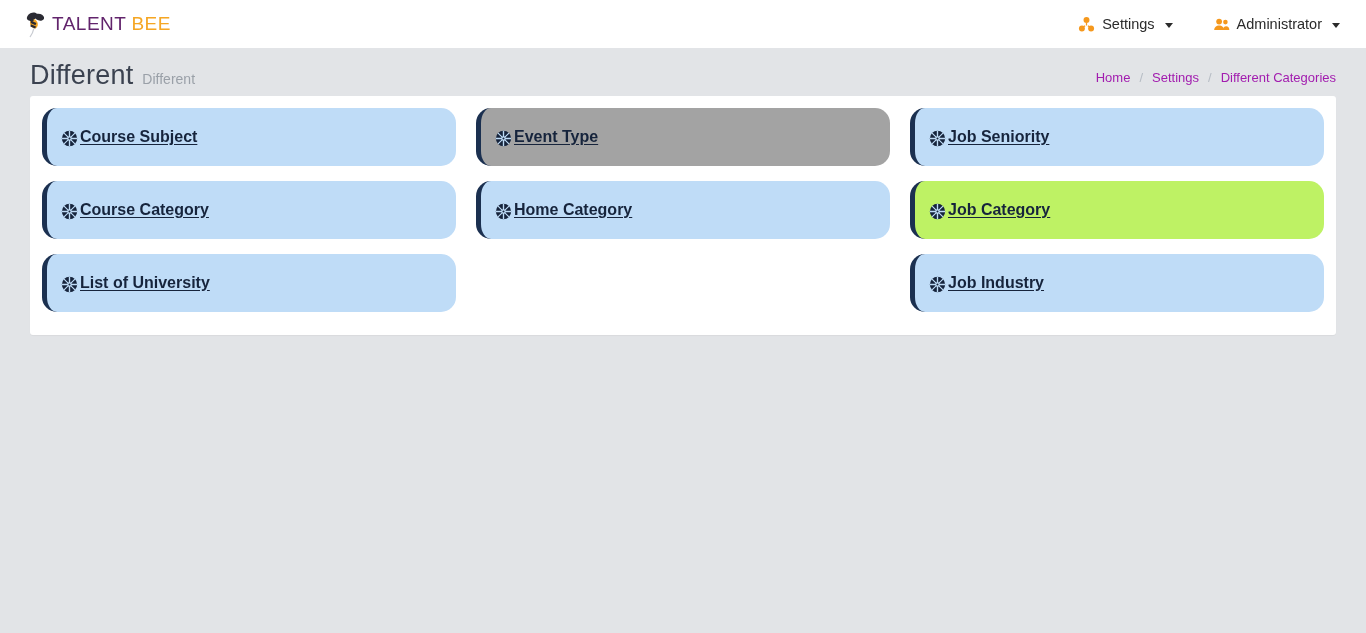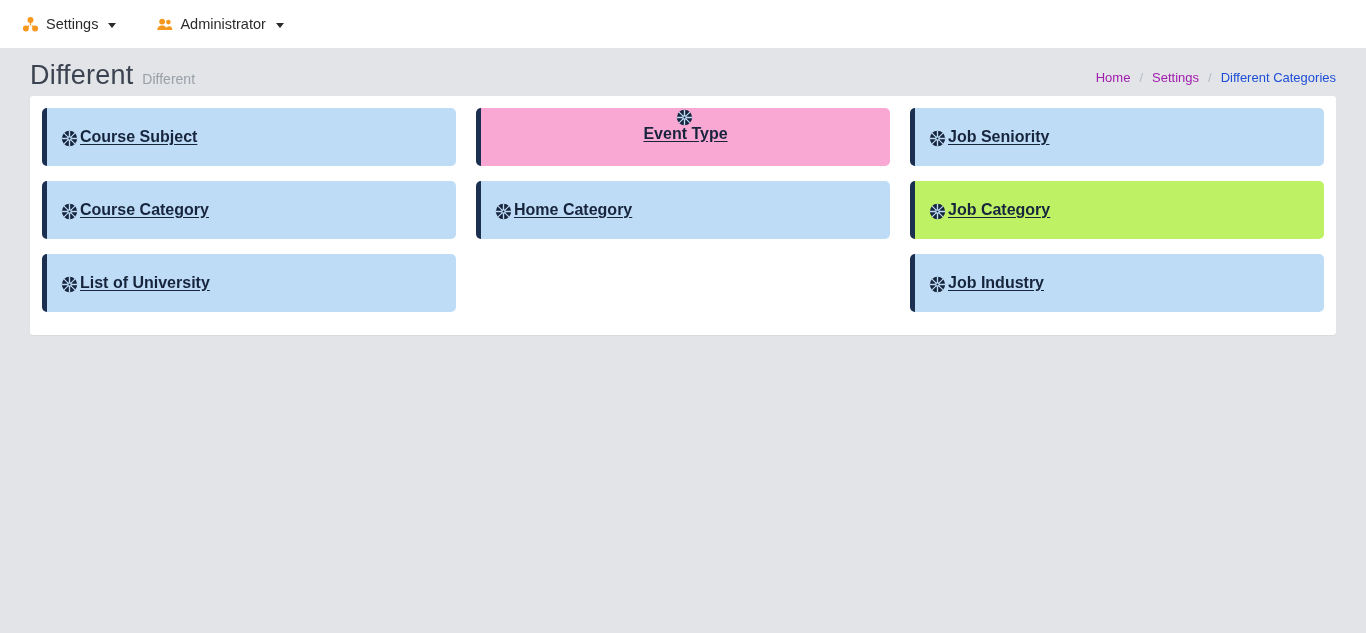--- a/index.html
+++ b/index.html
@@ -108,21 +108,21 @@
     font-size: 13px;
     position: relative;
     top: 5px;
   }
   #breadcrumb a {
     color: #a21caf;
     text-decoration: none;
     cursor: pointer;
   }
   #breadcrumb .sep { color: #b6bcc4; }
-  #breadcrumb .current { color: #1d4ed8; }
+  #breadcrumb .current { color: #a21caf; }
 
   
   #panel {
     margin: 0 30px;
     background: #ffffff;
     border-radius: 3px;
     padding: 12px 12px 14px 12px;
     box-shadow: 0 1px 1px rgba(0,0,0,0.04);
   }
 
@@ -134,21 +134,21 @@
   }
 
   .cell { min-height: 67px; }
   .cell.empty { background: transparent; }
 
   .cat-card {
     display: flex;
     align-items: center;
     background: #bfdcf7;
     border-left: 5px solid #1b3050;
-    border-radius: 5px;
+    border-radius: 15px;
     height: 58px;
     padding: 0 14px;
     text-decoration: none;
     cursor: pointer;
   }
   .cat-card .cat-ico {
     width: 17px;
     height: 17px;
     display: block;
     flex: 0 0 auto;
@@ -163,20 +163,40 @@
     text-decoration: underline;
     text-underline-offset: 2px;
     white-space: nowrap;
   }
 </style>
 </head>
 <body>
 
 <div id="topbar">
 
+  <a id="brand" href="#">
+    <span class="bee-mark">
+      <svg viewBox="0 0 32 32" width="28" height="28" aria-hidden="true">
+
+        <ellipse cx="11.5" cy="7.5" rx="6.4" ry="4.2" transform="rotate(-28 11.5 7.5)" fill="#2b2b33"></ellipse>
+        <ellipse cx="19.8" cy="8.2" rx="5.6" ry="3.8" transform="rotate(18 19.8 8.2)" fill="#2b2b33"></ellipse>
+
+        <ellipse cx="13.6" cy="15.6" rx="4.3" ry="5.6" transform="rotate(-22 13.6 15.6)" fill="#f5a623"></ellipse>
+        <path d="M10.6 12.3 L16.4 14.8 L15.4 17.3 L9.8 14.9 Z" fill="#2b2b33"></path>
+        <path d="M10.2 16.4 L16.0 18.9 L15.0 21.2 L9.6 18.8 Z" fill="#2b2b33"></path>
+        <ellipse cx="11.1" cy="11.2" rx="2.4" ry="2.2" fill="#2b2b33"></ellipse>
+
+        <path d="M13.4 21.6 Q12.2 27.0 9.4 30.4" stroke="#c9ccd2" stroke-width="1.4" fill="none" stroke-linecap="round"></path>
+      </svg>
+    </span>
+    <span class="brand-text">
+      <span class="brand-talent">TALENT</span>
+        <span class="brand-bee">BEE</span>
+    </span>
+  </a>
 
   <div id="navright">
 
     <a class="navitem" href="#">
       <span class="nav-ico">
         <svg viewBox="0 0 20 20" width="17" height="17" aria-hidden="true">
           <circle cx="10" cy="4.6" r="3.5" fill="#f5981d"></circle>
           <circle cx="4.6" cy="14.6" r="3.5" fill="#f5981d"></circle>
           <circle cx="15.4" cy="14.6" r="3.5" fill="#f5981d"></circle>
           <path d="M10 8.1 L10 11.2 M8.4 11.6 L6.2 12.6 M11.6 11.6 L13.8 12.6" stroke="#f5981d" stroke-width="1.5" fill="none"></path>
@@ -225,21 +245,21 @@
               <circle cx="10" cy="10" r="9" fill="#16243c"></circle>
               <path d="M10 1 L10 19 M1 10 L19 10" stroke="#bfdcf7" stroke-width="1.6" fill="none"></path>
               <path d="M3.6 3.6 Q10 10 16.4 16.4 M16.4 3.6 Q10 10 3.6 16.4" stroke="#bfdcf7" stroke-width="1.4" fill="none"></path>
               <circle cx="10" cy="10" r="2.6" fill="#bfdcf7"></circle>
               <circle cx="10" cy="10" r="1.2" fill="#16243c"></circle>
             </svg></span>
           <span class="cat-label">Course Subject</span>
         </a>
       </div>
       <div class="cell">
-        <a class="cat-card" href="#" style="background: #f9a8d4; border-left-color: rgb(27, 48, 80); flex-direction: column;">
+        <a class="cat-card" href="#" style="background: #a3a3a3; border-left-color: rgb(27, 48, 80);">
           <span class="cat-ico"><svg viewBox="0 0 20 20" width="17" height="17" aria-hidden="true">
               <circle cx="10" cy="10" r="9" fill="#16243c"></circle>
               <path d="M10 1 L10 19 M1 10 L19 10" stroke="#bfdcf7" stroke-width="1.6" fill="none"></path>
               <path d="M3.6 3.6 Q10 10 16.4 16.4 M16.4 3.6 Q10 10 3.6 16.4" stroke="#bfdcf7" stroke-width="1.4" fill="none"></path>
               <circle cx="10" cy="10" r="2.6" fill="#bfdcf7"></circle>
               <circle cx="10" cy="10" r="1.2" fill="#16243c"></circle>
             </svg></span>
           <span class="cat-label">Event Type</span>
         </a>
       </div>

